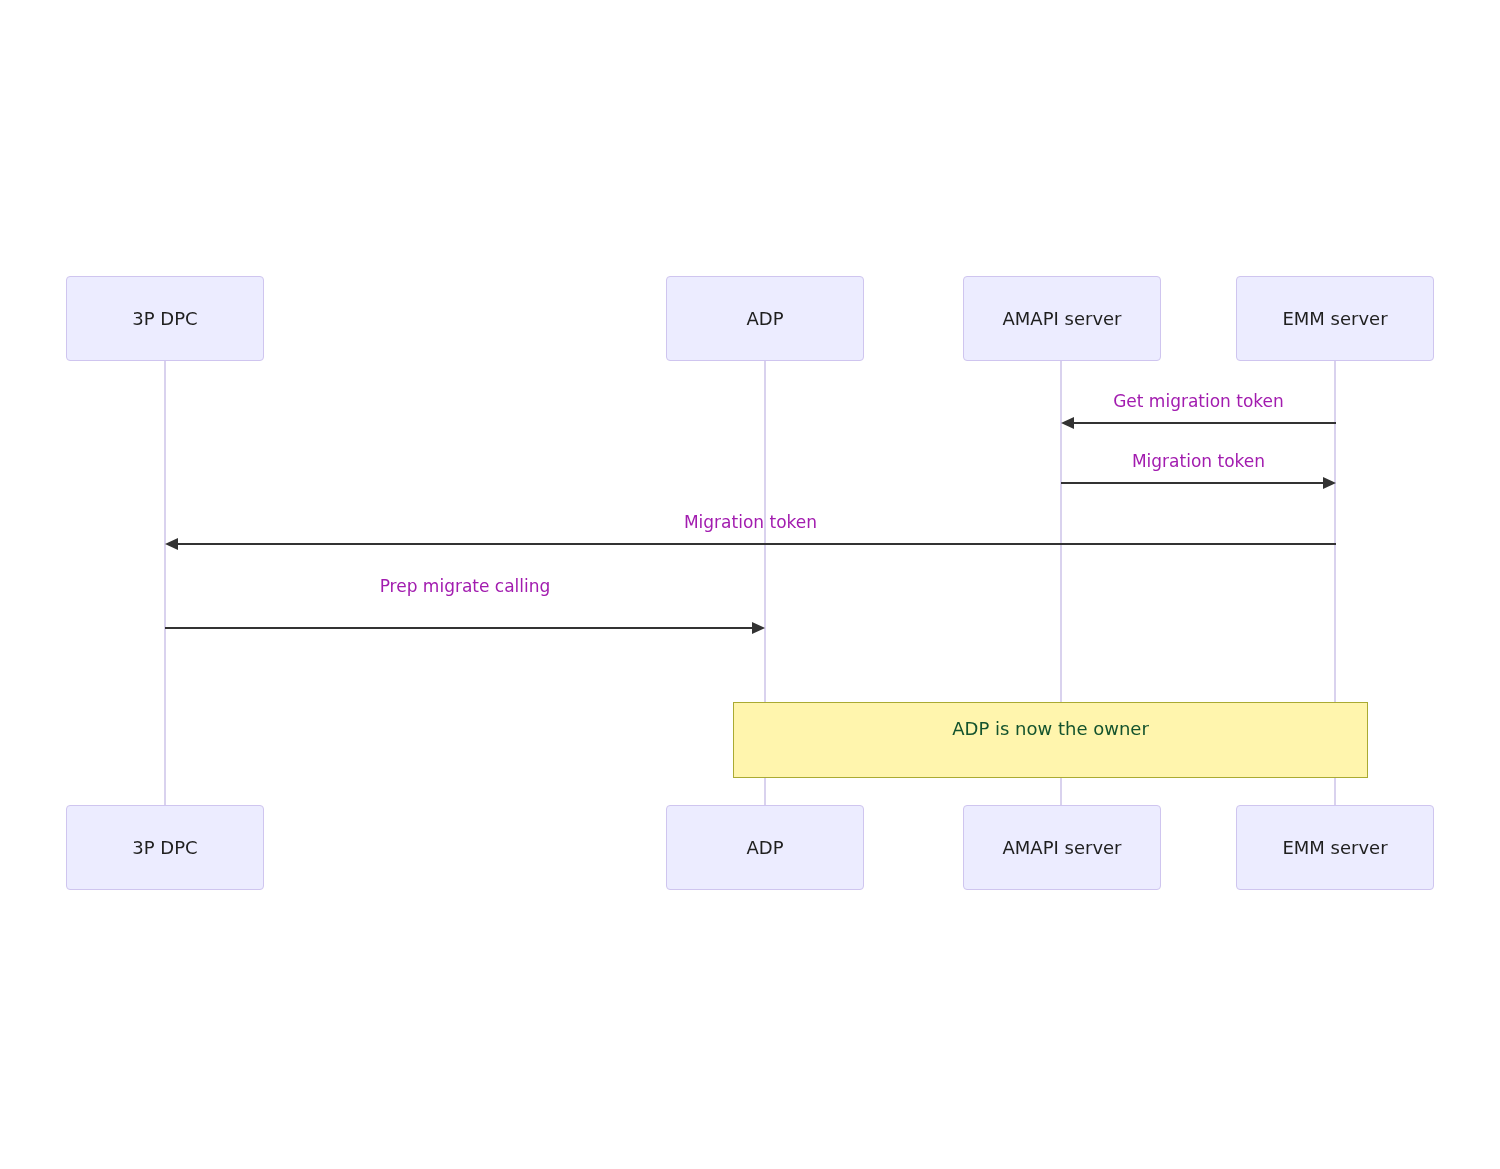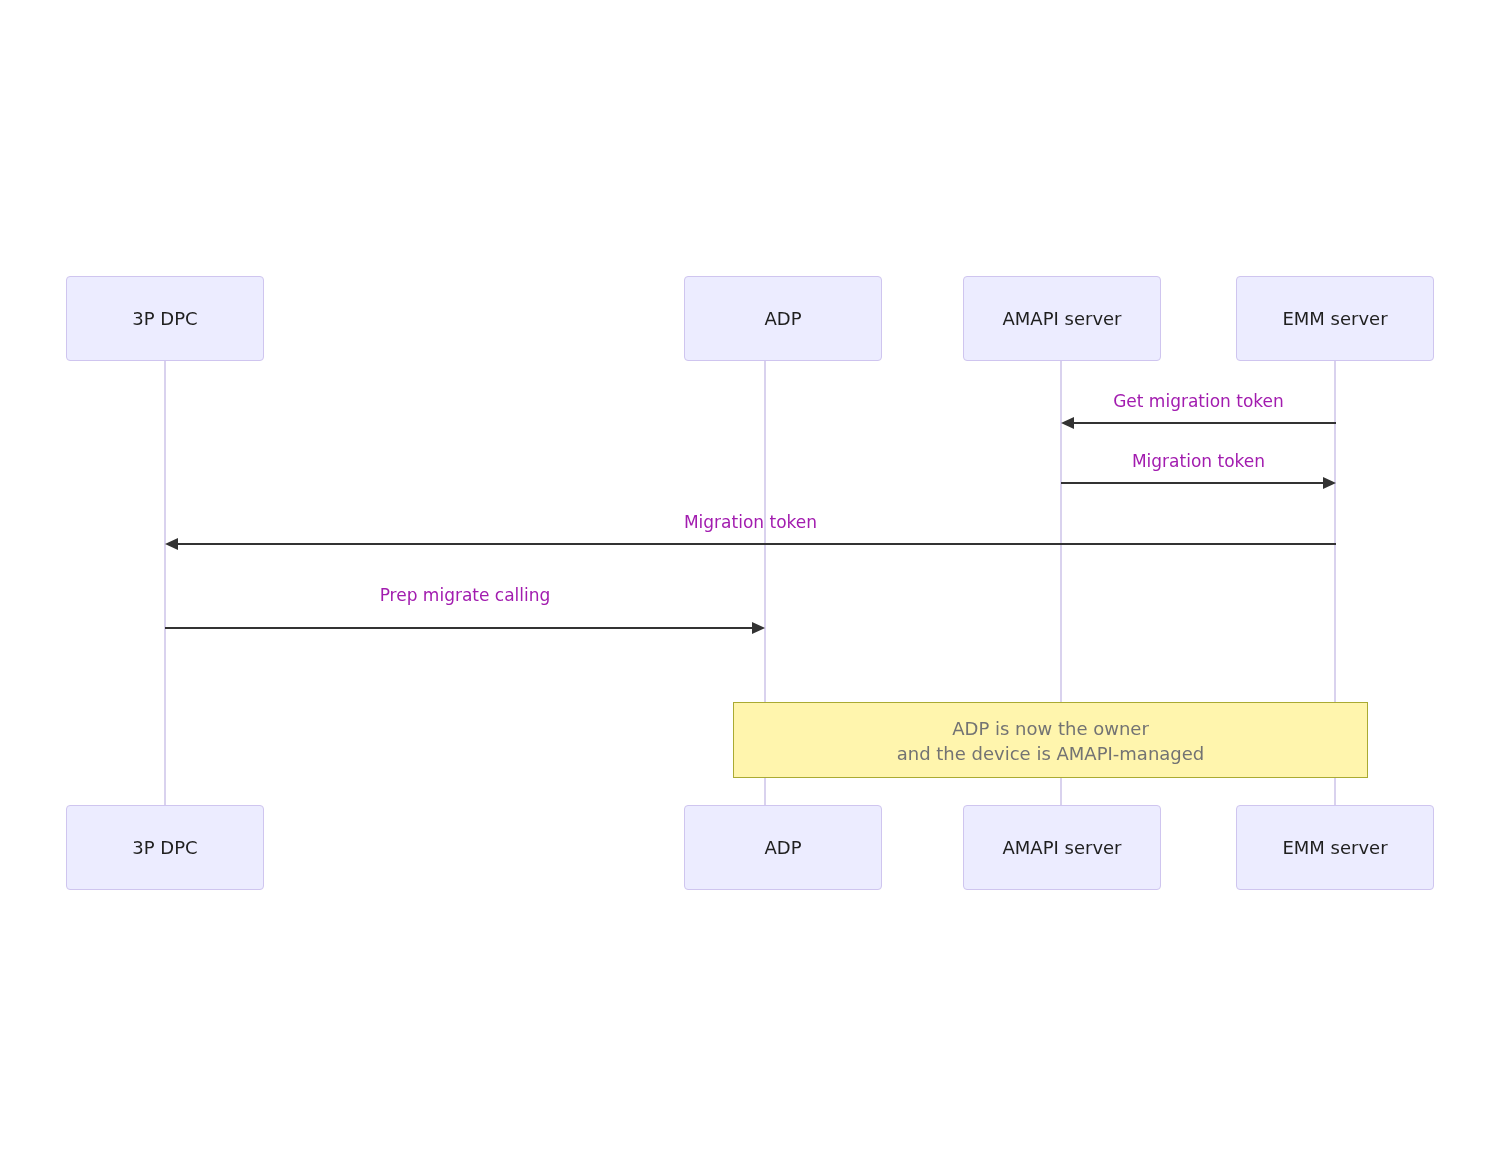--- a/index.html
+++ b/index.html
@@ -9,27 +9,27 @@
   
   .lifeline{position:absolute;width:2px;top:361px;height:444px;background:#d9d2ee;}
   .ll-dpc{left:164px}.ll-adp{left:764px}.ll-amapi{left:1060px}.ll-emm{left:1334px}
 
   
   .actor{position:absolute;width:198px;height:85px;background:#ececff;
          border:1px solid #cfc5ef;border-radius:4px;box-sizing:border-box;
          display:flex;align-items:center;justify-content:center;
          font-size:18px;color:#1f1f1f;}
   .top{top:276px}.bottom{top:805px}
-  .a-dpc{left:66px}.a-adp{left:684px}.a-amapi{left:963px}.a-emm{left:1236px}
+  .a-dpc{left:66px}.a-adp{left:666px}.a-amapi{left:963px}.a-emm{left:1236px}
 
   
   .msg{position:absolute;}
   .msg-label{position:absolute;left:0;right:0;top:0;text-align:center;
              font-size:17px;line-height:20px;color:#a21caf;}
-  .msg-label.two{line-height:23px;margin-top:9px;}
+  .msg-label.two{line-height:23px;}
   .msg-line{position:absolute;height:2px;background:#333;top:31px;left:0;right:0;}
   .arrowhead{position:absolute;width:0;height:0;top:26px;
              border-top:6px solid transparent;border-bottom:6px solid transparent;}
   .arrowhead.left{left:0;border-right:13px solid #333;}
   .arrowhead.right{right:0;border-left:13px solid #333;}
 
   .m1{left:1061px;top:391px;width:275px;height:46px;}
   .m1 .msg-line{left:12px;}
   .m2{left:1061px;top:451px;width:275px;height:46px;}
   .m2 .msg-line{right:12px;}
@@ -37,21 +37,21 @@
   .m3 .msg-line{left:12px;}
   .m4{left:165px;top:575px;width:600px;height:66px;}
   .m4 .msg-line{top:52px;right:12px;}
   .m4 .arrowhead{top:47px;}
   .m5{left:765px;top:657px;width:296px;height:46px;}
   .m5 .msg-line{left:12px;right:12px;}
 
   
   .note{position:absolute;left:733px;top:702px;width:635px;height:76px;
         background:#fff5ad;border:1px solid #aaaa33;box-sizing:border-box;
-        text-align:center;font-size:18px;line-height:25px;color:#737373;
+        text-align:center;font-size:18px;line-height:25px;color:#14532d;
         padding-top:13px;}
 </style>
 </head>
 <body>
 
 <div class="diagram">
 
   <div class="lifeline ll-dpc"></div>
   <div class="lifeline ll-adp"></div>
   <div class="lifeline ll-amapi"></div>
@@ -92,21 +92,20 @@
     <div class="msg-label two">
       <div>Prep migrate calling</div>
     </div>
     <div class="msg-line"></div>
     <div class="arrowhead right"></div>
   </div>
 
 
   <div class="note">
     <div>ADP is now the owner</div>
-    <div>and the device is AMAPI-managed</div>
   </div>
 
   <div class="actor bottom a-dpc">
     <span>3P DPC</span>
   </div>
   <div class="actor bottom a-adp">
     <span>ADP</span>
   </div>
   <div class="actor bottom a-amapi">
     <span>AMAPI server</span>

